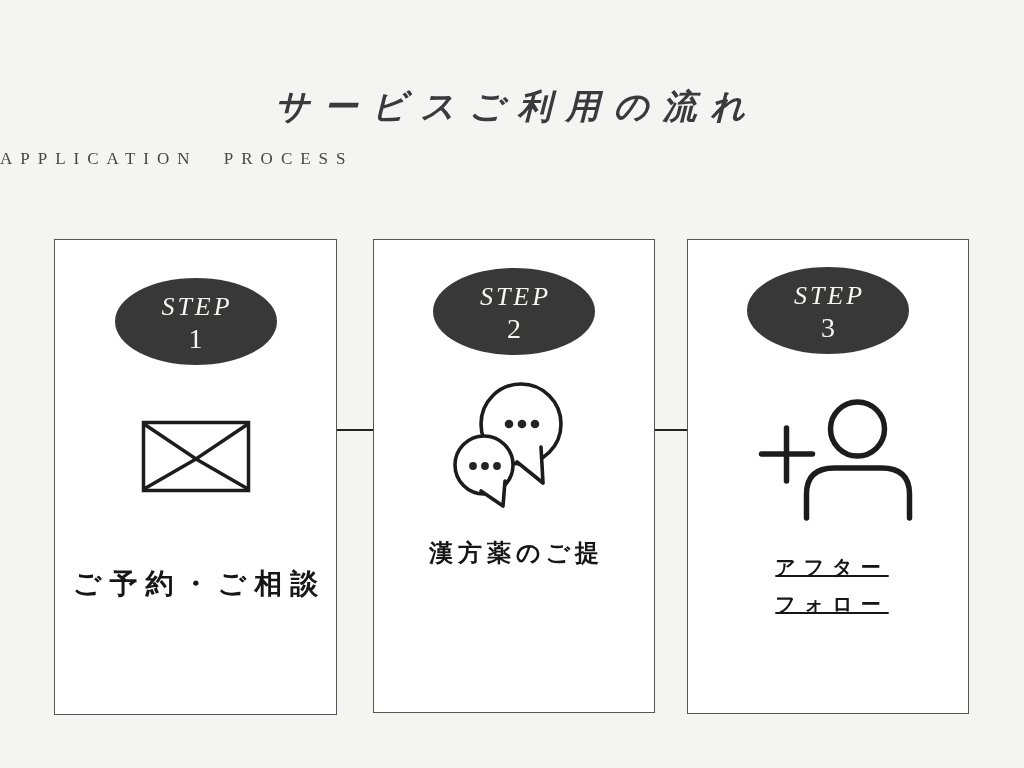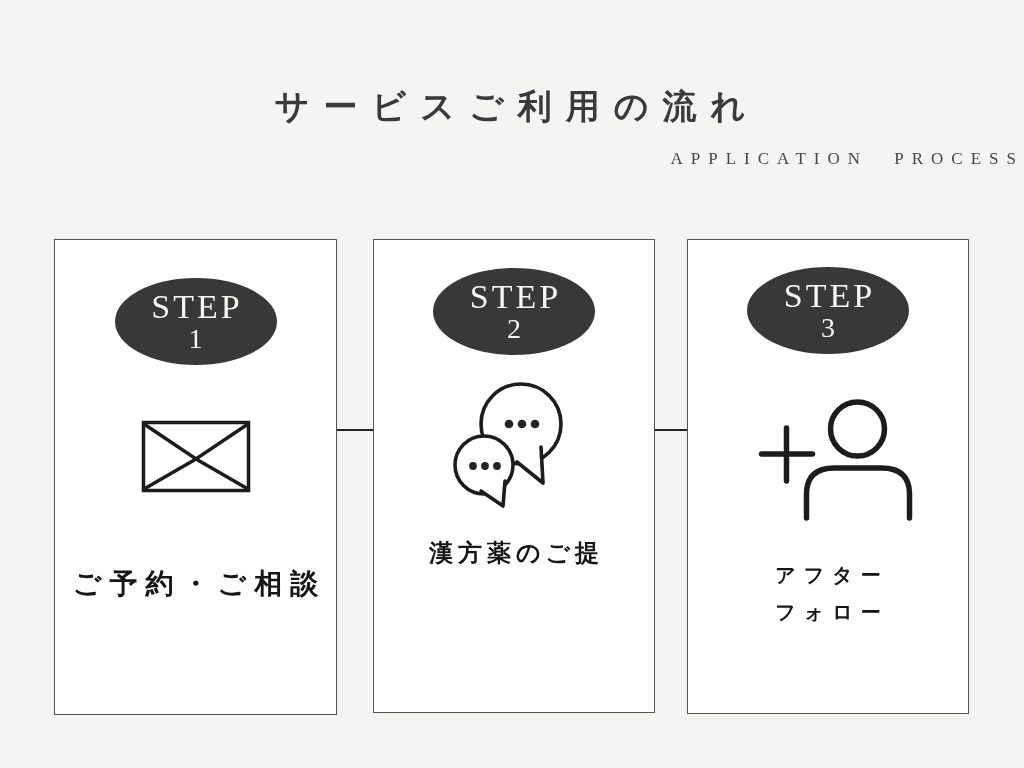--- a/index.html
+++ b/index.html
@@ -17,24 +17,25 @@
   
   .title{
     position:absolute;top:84px;left:0;right:0;
     margin:0;
     text-align:center;
     font-size:34px;
     font-weight:600;
     letter-spacing:14px;
     padding-left:10px;
     color:#3a3a3e;
+    font-style:italic;
   }
   .subtitle{
     position:absolute;top:149px;left:0;right:0;
-    text-align:right;
+    text-align:left;
     font-size:17px;
     font-weight:500;
     letter-spacing:8px;
     word-spacing:14px;
     color:#46464a;
     font-family:Liberation Serif, serif;
   }
   
   .connector{
     position:absolute;top:429px;height:2px;background:#222;
@@ -65,41 +66,41 @@
     width:162px;height:87px;
     border-radius:50%;
     background:#383838;
     color:#f6f6f3;
     display:flex;flex-direction:column;
     align-items:center;justify-content:center;
   }
   .card--1 .badge{top:38px;}
   .card--2 .badge{top:28px;}
   .card--3 .badge{top:27px;}
-  .badge-word{font-size:34px;line-height:33px;letter-spacing:3px;padding-left:3px;}
+  .badge-word{font-size:26px;line-height:33px;letter-spacing:3px;padding-left:3px;font-style:italic;}
   .badge-num{font-size:28px;line-height:31px;}
   
   .icon-wrap{
     position:absolute;left:50%;transform:translateX(-50%);
     line-height:0;
   }
   .card--1 .icon-wrap{top:180px;}
   .card--2 .icon-wrap{top:137px;}
   .card--3 .icon-wrap{top:150px;left:calc(50% + 9px);}
   
   .label{
     position:absolute;left:0;right:0;
     text-align:center;
     color:#161616;
     font-weight:600;
   }
   .label-line{display:block;}
   .card--1 .label{top:325px;font-size:28px;line-height:38px;letter-spacing:8px;padding-left:8px;}
   .card--2 .label{top:295px;font-size:24px;line-height:37px;letter-spacing:5px;padding-left:5px;}
-  .card--3 .label{top:317px;font-size:20px;line-height:37px;letter-spacing:8px;padding-left:8px;}
+  .card--3 .label{top:309px;font-size:20px;line-height:37px;letter-spacing:8px;padding-left:8px;text-decoration:underline;}
 </style>
 </head>
 <body>
 
 <div class="canvas">
 
   <h1 class="title">サービスご利用の流れ</h1>
   <div class="subtitle">APPLICATION PROCESS</div>
 
   <div class="connector connector-1"></div>

